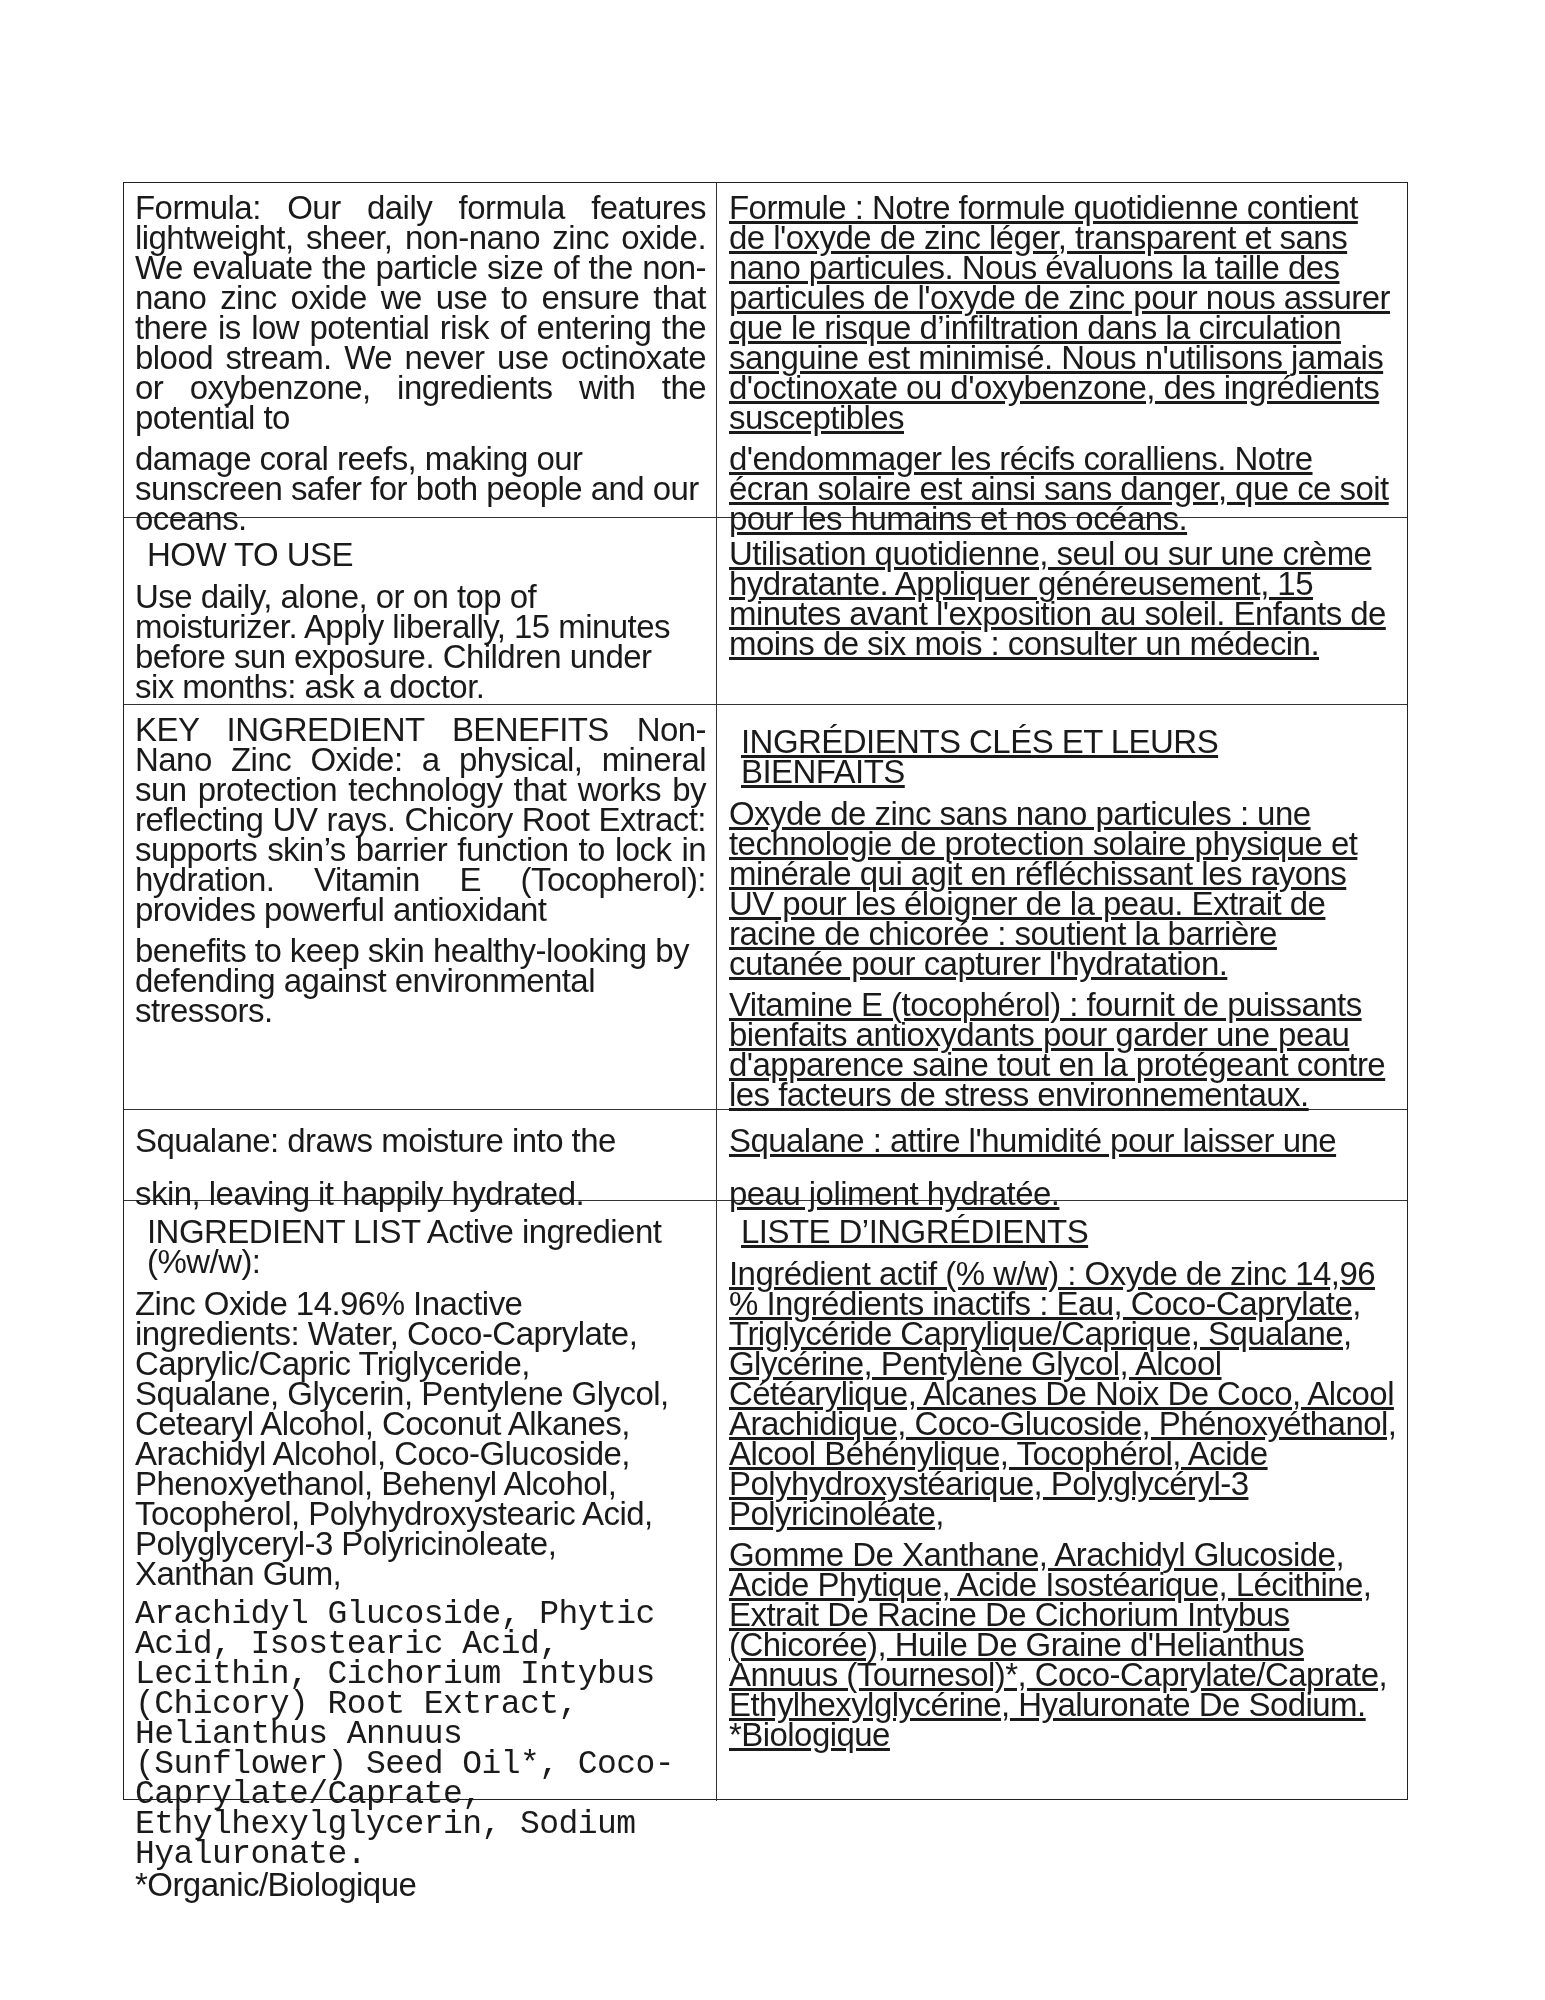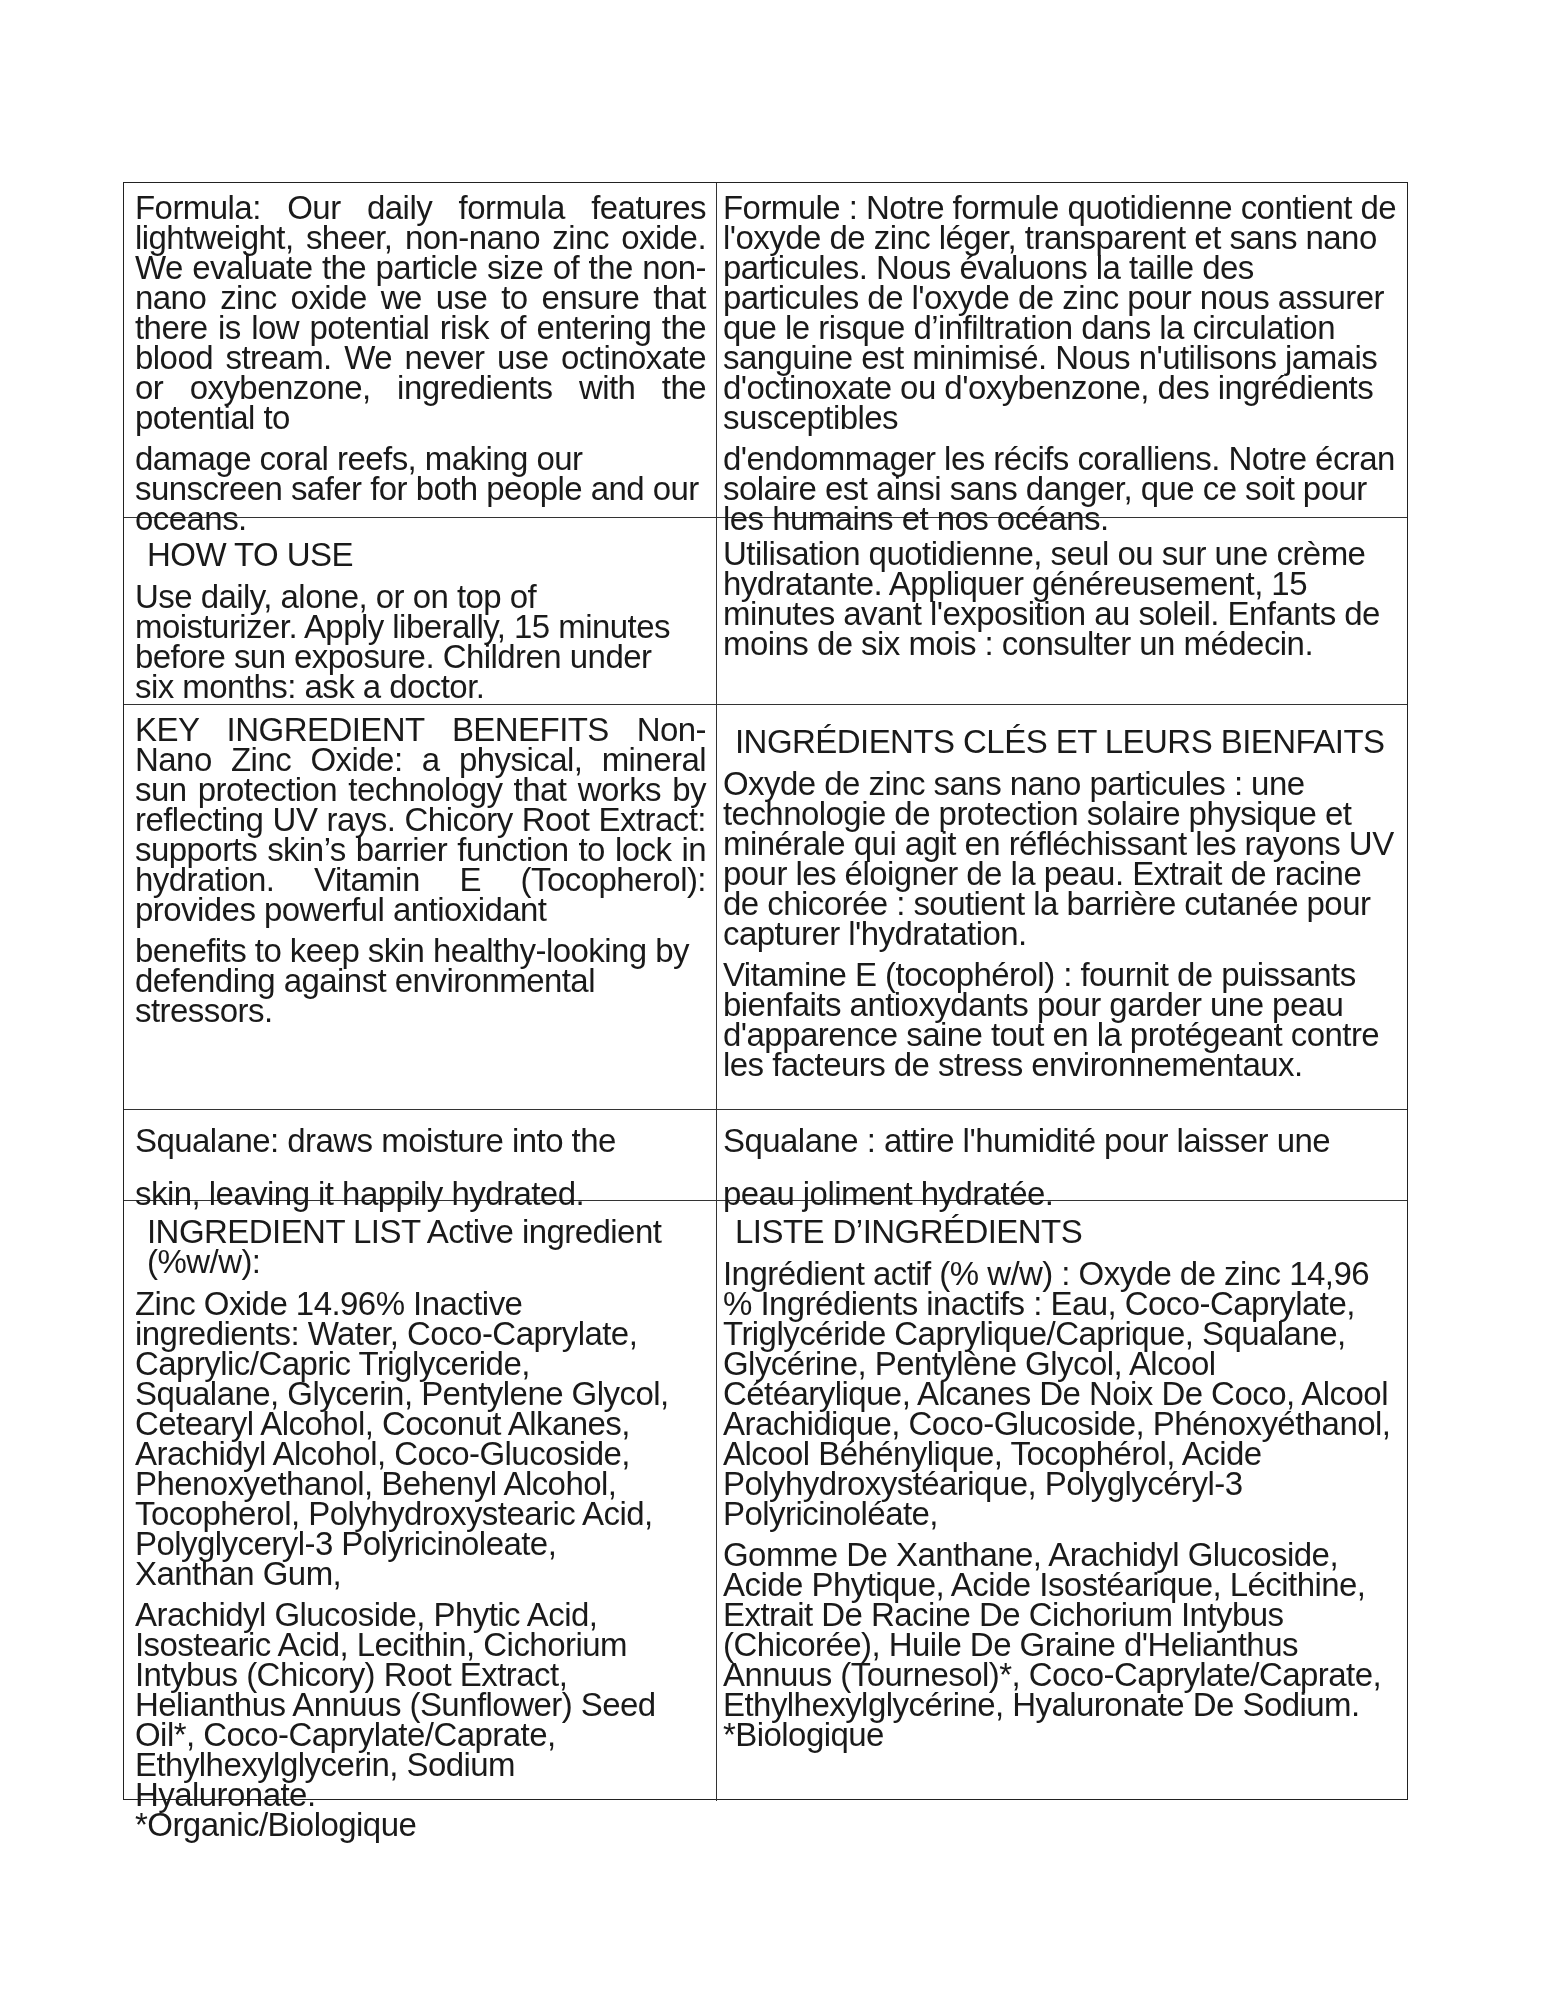--- a/index.html
+++ b/index.html
@@ -41,21 +41,21 @@
       position: absolute;
       top: 0;
       bottom: 0;
       box-sizing: border-box;
       padding: 10px 10px 0 11px;
       font-size: 33px;
       line-height: 30px;
       letter-spacing: -0.55px;
     }
     .cell.en { left: 0; width: 592px; }
-    .cell.fr { left: 592px; width: 691px; border-left: 1.5px solid #333; padding-left: 6px; }
+    .cell.fr { left: 592px; width: 691px; border-left: 1.5px solid #333; padding-left: 12px; text-decoration: underline; }
     .justify { text-align: justify; text-align-last: left; }
     .para { margin: 0; white-space: normal; }
     .gap { margin-top: 11px; }
     .heading { margin: 12px; }
     .squal { line-height: 53px; padding-top: 4px; }
   </style>
 </head>
 <body>
 
 <div class="page">
@@ -100,21 +100,21 @@
       </div>
       <div class="cell fr squal">
         <p class="para" style="padding-right:20px;">Squalane : attire l'humidité pour laisser une peau joliment hydratée.</p>
       </div>
     </div>
 
     <div class="row" style="top:1018px; height:600px;">
       <div class="cell en" style="padding-top:4px;">
         <p class="heading">INGREDIENT LIST Active ingredient (%w/w):</p>
         <p class="para gap" style="padding-right:30px;">Zinc Oxide 14.96% Inactive ingredients: Water, Coco-Caprylate, Caprylic/Capric Triglyceride, Squalane, Glycerin, Pentylene Glycol, Cetearyl Alcohol, Coconut Alkanes, Arachidyl Alcohol, Coco-Glucoside, Phenoxyethanol, Behenyl Alcohol, Tocopherol, Polyhydroxystearic Acid, Polyglyceryl-3 Polyricinoleate, Xanthan Gum,</p>
-        <p class="para gap" style="padding-right:30px;">Arachidyl Glucoside, Phytic Acid, Isostearic Acid, Lecithin, Cichorium Intybus (Chicory) Root Extract, Helianthus Annuus (Sunflower) Seed Oil*, Coco-Caprylate/Caprate, Ethylhexylglycerin, Sodium Hyaluronate.</p>
+        <p class="para gap" style="padding-right:30px;font-family:Liberation Mono, monospace;">Arachidyl Glucoside, Phytic Acid, Isostearic Acid, Lecithin, Cichorium Intybus (Chicory) Root Extract, Helianthus Annuus (Sunflower) Seed Oil*, Coco-Caprylate/Caprate, Ethylhexylglycerin, Sodium Hyaluronate.</p>
         <p class="para">*Organic/Biologique</p>
       </div>
       <div class="cell fr" style="padding-top:4px;">
         <p class="heading">LISTE D’INGRÉDIENTS</p>
         <p class="para gap">Ingrédient actif (% w/w) : Oxyde de zinc 14,96 % Ingrédients inactifs : Eau, Coco-Caprylate, Triglycéride Caprylique/Caprique, Squalane, Glycérine, Pentylène Glycol, Alcool Cétéarylique, Alcanes De Noix De Coco, Alcool Arachidique, Coco-Glucoside, Phénoxyéthanol, Alcool Béhénylique, Tocophérol, Acide Polyhydroxystéarique, Polyglycéryl-3 Polyricinoléate,</p>
         <p class="para gap">Gomme De Xanthane, Arachidyl Glucoside, Acide Phytique, Acide Isostéarique, Lécithine, Extrait De Racine De Cichorium Intybus (Chicorée), Huile De Graine d'Helianthus Annuus (Tournesol)*, Coco-Caprylate/Caprate, Ethylhexylglycérine, Hyaluronate De Sodium.</p>
         <p class="para">*Biologique</p>
       </div>
     </div>
 

